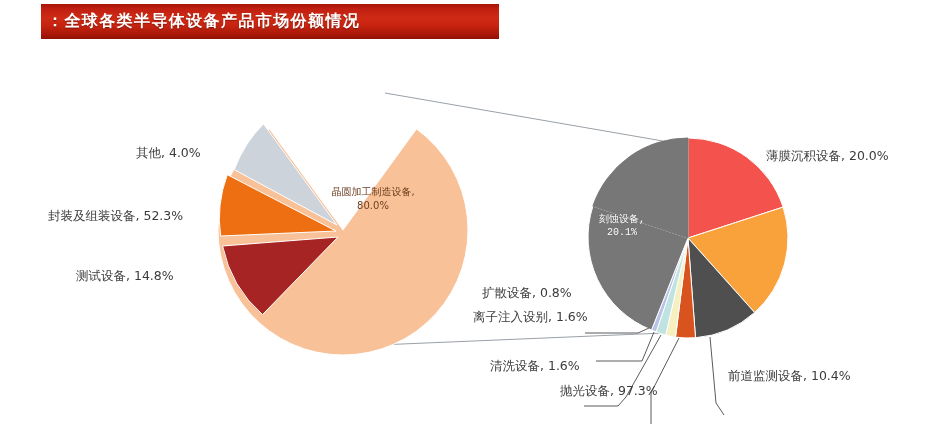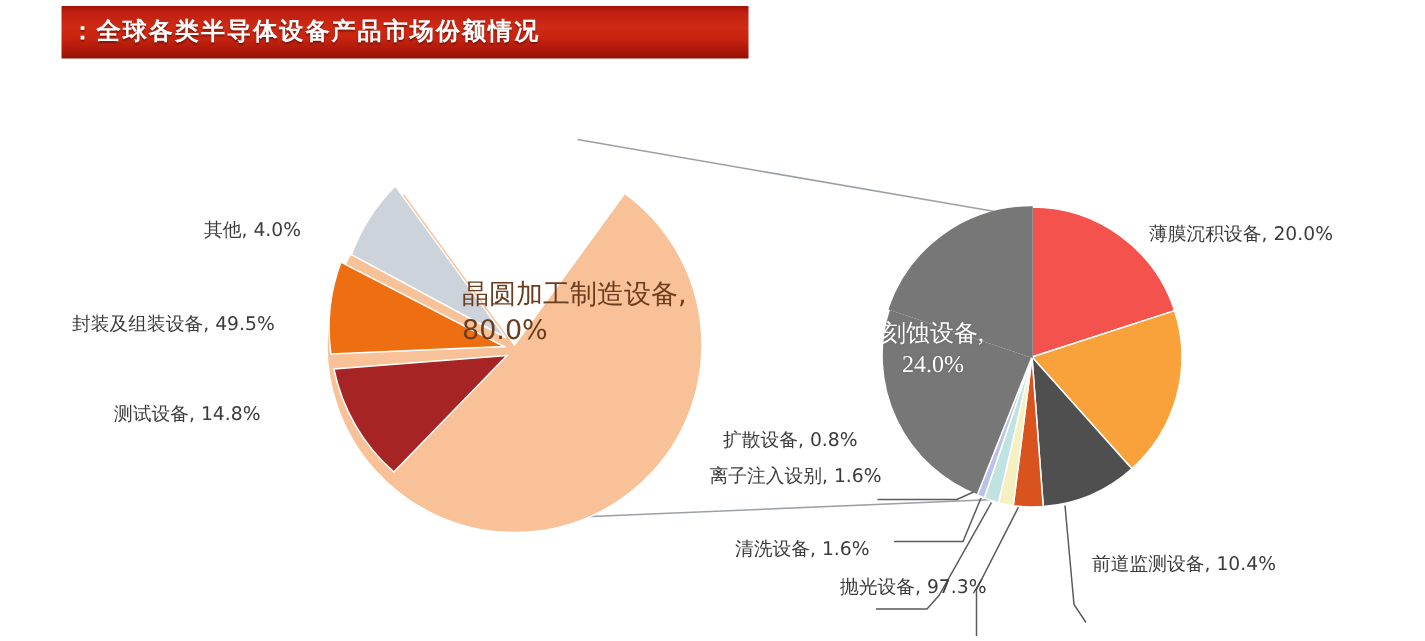--- a/index.html
+++ b/index.html
@@ -60,33 +60,34 @@
   .lbl {
     position: absolute;
     font-size: 12.5px;
     color: #3b3b3b;
     white-space: nowrap;
     font-family: "DejaVu Sans", "Liberation Sans", sans-serif;
     line-height: 1.25;
   }
   .lbl-inner-white {
     position: absolute;
-    font-size: 16px;
+    font-size: 10px;
     color: #ffffff;
     white-space: nowrap;
     text-align: center;
-    font-family: Liberation Serif, serif;
+    font-family: Liberation Mono, monospace;
     line-height: 1.3;
     text-shadow: 0 0 2px rgba(0,0,0,0.18);
   }
   .lbl-inner-dark {
     position: absolute;
-    font-size: 18px;
+    font-size: 10px;
     color: #6b3d1f;
     white-space: nowrap;
+    text-align: center;
     font-family: "DejaVu Sans", "Liberation Sans", sans-serif;
     line-height: 1.35;
   }
 
   
   #label-other        { left: 88px;  top: 100px; }
   #label-packaging    { left: 0px;   top: 163px; }
   #label-test         { left: 28px;  top: 223px; }
   #label-wafer-fab    { left: 260px; top: 140px; width: 130px; }
 
@@ -151,34 +152,34 @@
     <g stroke="#5b5b5b" stroke-width="1" fill="none">
       <path d="M 537 288 L 590 288 L 601 283"></path>
       <path d="M 548 316 L 594 316 L 606 287"></path>
       <path d="M 536 361 L 570 361 L 578 352 L 613 290"></path>
       <path d="M 603 379 L 603 348 L 631 293"></path>
       <path d="M 676 370 L 668 358 L 662 292"></path>
     </g>
   </svg>
 
   <div class="lbl" id="label-other">其他, 4.0%</div>
-  <div class="lbl" id="label-packaging">封装及组装设备, 49.5%</div>
+  <div class="lbl" id="label-packaging">封装及组装设备, 52.3%</div>
   <div class="lbl" id="label-test">测试设备, 14.8%</div>
 
   <div class="lbl-inner-dark" id="label-wafer-fab">
     <span>晶圆加工制造设备,</span><br>
     <span>80.0%</span>
   </div>
 
   <div class="lbl" id="label-deposition">薄膜沉积设备, 20.0%</div>
 
 
   <div class="lbl-inner-white" id="label-etch">
     <span>刻蚀设备,</span><br>
-    <span>24.0%</span>
+    <span>20.1%</span>
   </div>
 
   <div class="lbl" id="label-diffusion">扩散设备, 0.8%</div>
   <div class="lbl" id="label-implant">离子注入设别, 1.6%</div>
   <div class="lbl" id="label-clean">清洗设备, 1.6%</div>
   <div class="lbl" id="label-polish">抛光设备, 97.3%</div>
   <div class="lbl" id="label-inspect">前道监测设备, 10.4%</div>
 </div>
 
 </body></html>

